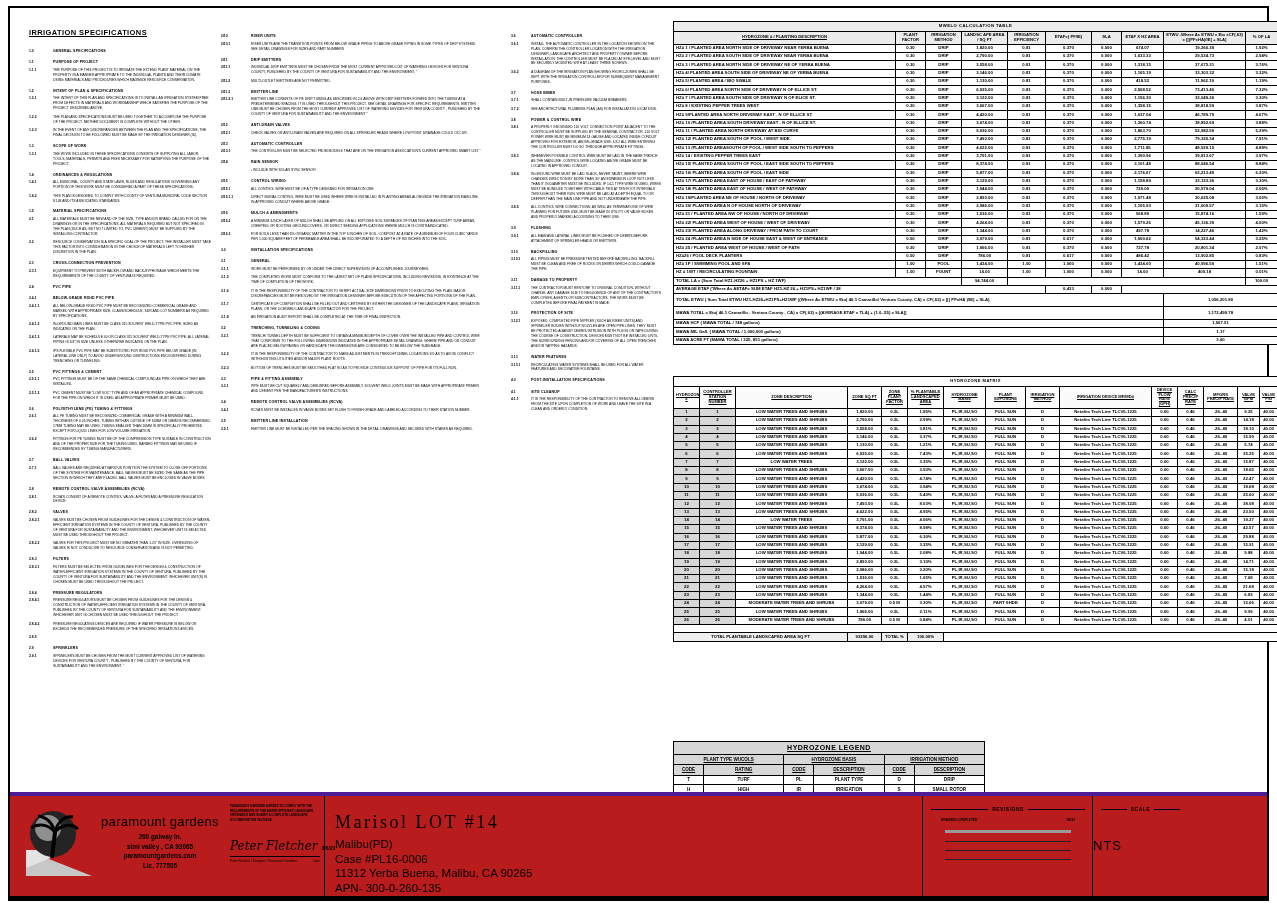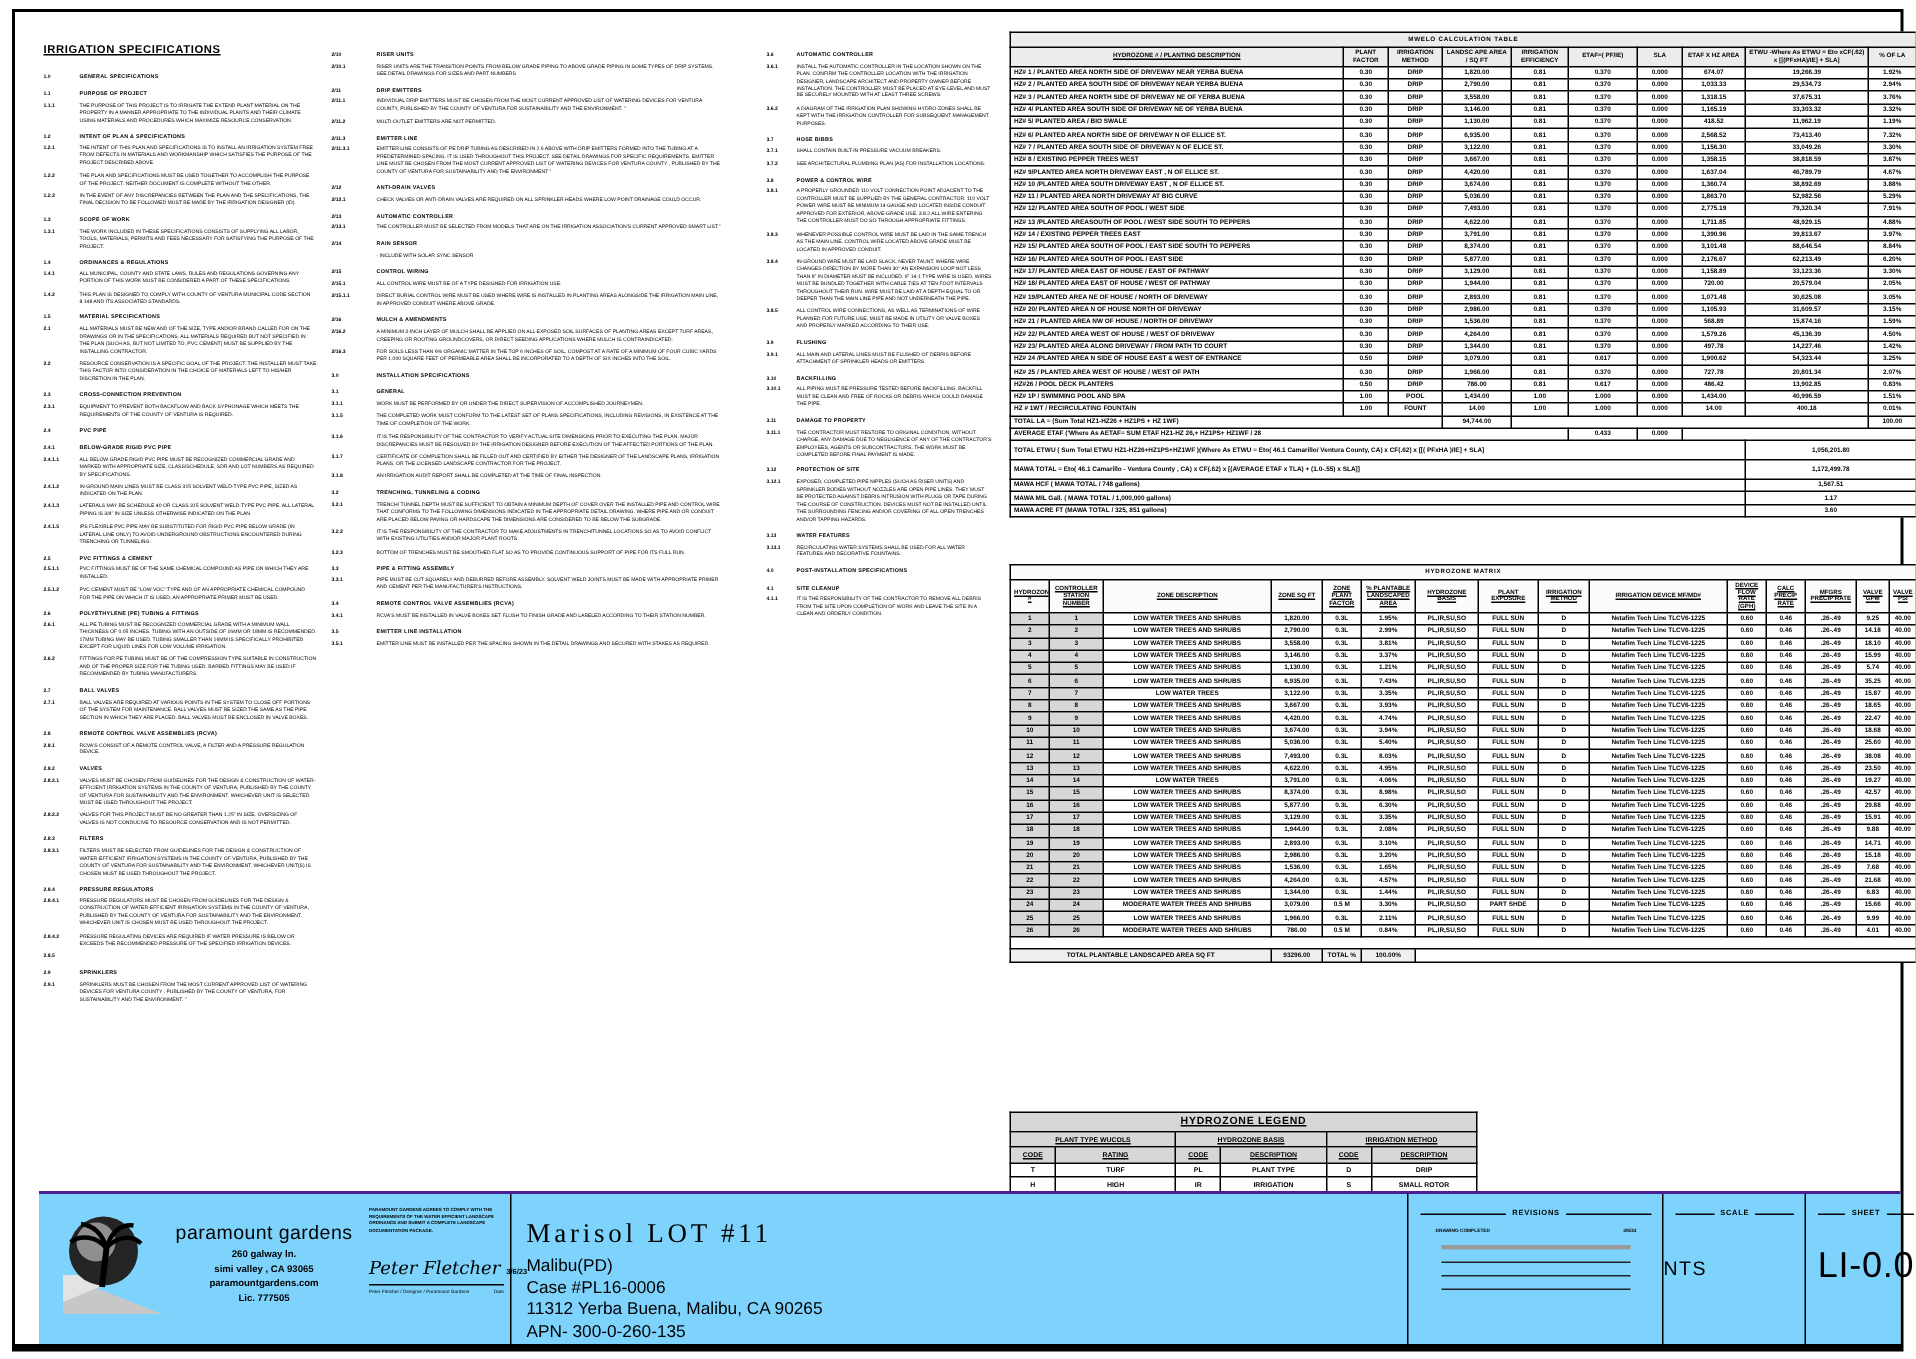--- a/index.html
+++ b/index.html
@@ -58,22 +58,22 @@
   .matrix tr.total td.blank{background:#fff;}
 
   
   .legend{position:absolute;left:663px;top:733px;width:312px;}
   .legend .tbl-title{background:#d7d7d7;font-size:7px;}
   .legend th{background:#d7d7d7;font-size:4.6px;text-decoration:underline;padding:2px;}
   .legend td{font-size:4.6px;padding:1.6px 2px;}
 
   
   .titleblock{
-    position:absolute;left:16px;right:0;bottom:0;height:100px;
-    border-top:2px solid #4c1d95;background:#7dd3fc;
+    position:absolute;left:0;right:0;bottom:0;height:100px;
+    border-top:4px solid #4c1d95;background:#b91c1c;
   }
   .tb-sec{position:absolute;top:0;bottom:0;}
   .tb-left{left:0;width:314px;}
   .tb-project{left:314px;width:190px;border-left:1.5px solid #000;}
   .tb-title{left:504px;width:408px;border-left:1.5px solid #000;display:flex;align-items:center;justify-content:center;}
   .tb-rev{left:912px;width:170px;border-left:1.5px solid #000;}
   .tb-scale{left:1082px;width:95px;border-left:1.5px solid #000;}
   .tb-sheet{left:1177px;width:80px;border-left:1.5px solid #000;}
 
   .logo{position:absolute;left:12px;top:12px;width:72px;height:74px;}
@@ -1558,21 +1558,21 @@
           <div class="sig-line"></div>
           <div class="sig-caption">
             <span>Peter Fletcher / Designer / Paramount Gardens</span>
             <span>Date</span>
           </div>
         </div>
       </div>
 
       <div class="tb-sec tb-project">
         <div class="proj">
-          <div class="proj-title">Marisol LOT #11</div>
+          <div class="proj-title">Marisol LOT #14</div>
           <div class="proj-line">Malibu(PD)</div>
           <div class="proj-line">Case #PL16-0006</div>
           <div class="proj-line">11312 Yerba Buena, Malibu, CA 90265</div>
           <div class="proj-line">APN- 300-0-260-135</div>
         </div>
       </div>
 
 
       <div class="tb-sec tb-rev">
         <div class="boxhead">
@@ -1594,24 +1594,16 @@
 
       <div class="tb-sec tb-scale">
         <div class="boxhead">
             <span class="hl"></span>
             <span class="ht">SCALE</span>
             <span class="hl"></span>
           </div>
         <div class="scale-val">NTS</div>
       </div>
 
-      <div class="tb-sec tb-sheet">
-        <div class="boxhead">
-            <span class="hl"></span>
-            <span class="ht">SHEET</span>
-            <span class="hl"></span>
-          </div>
-        <div class="sheet-val">LI-0.0</div>
-      </div>
 
     </div>
   </div>
 </div>
 
 </body></html>

